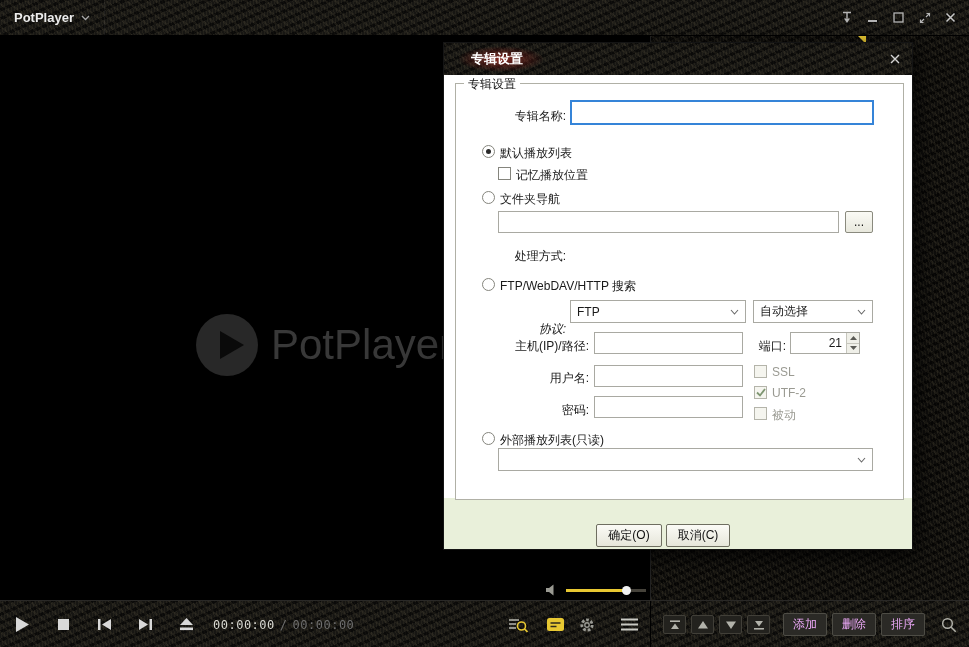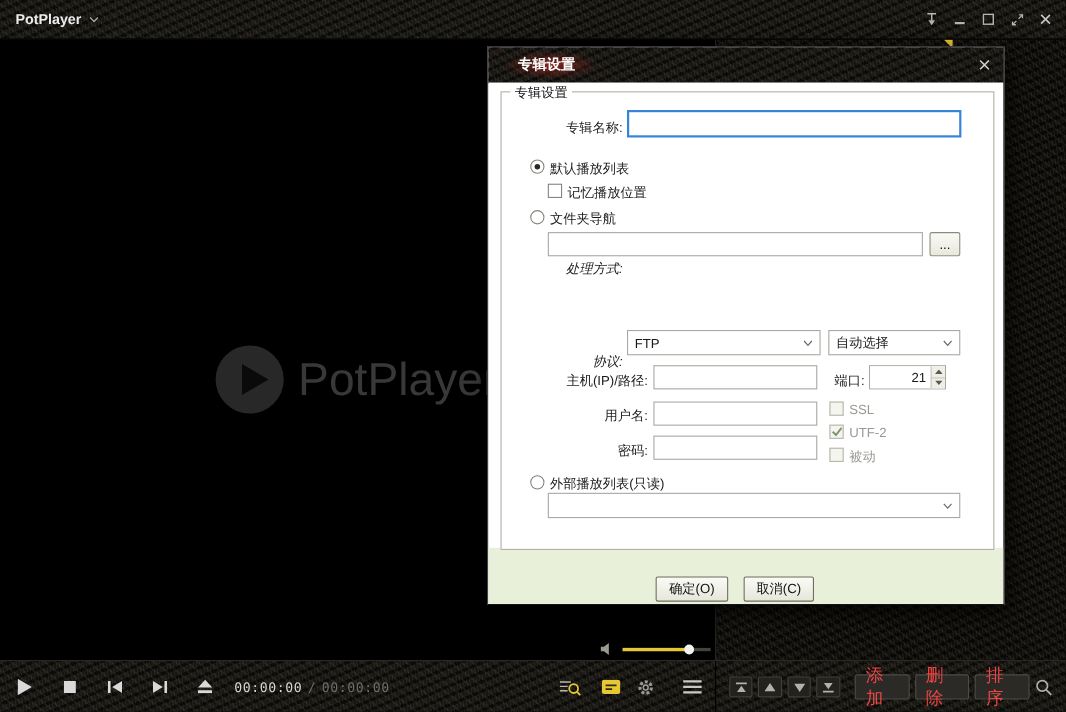--- a/index.html
+++ b/index.html
@@ -37,21 +37,21 @@
   .controlbar{position:absolute;left:0;top:600px;width:100%;height:47px;border-top:1px solid #292826;z-index:2;}
   .transport{position:absolute;left:2px;top:0;height:47px;display:flex;}
   .tbtn{width:41px;height:47px;display:flex;align-items:center;justify-content:center;}
   .time{position:absolute;left:213px;top:0;height:47px;display:flex;align-items:center;font-family:"DejaVu Sans Mono","Liberation Mono",monospace;font-size:12px;letter-spacing:.5px;}
   .time .cur{color:#d9d9d2;}
   .time .sep{color:#6e6e6e;margin:0 5px;}
   .time .tot{color:#6e6e6e;}
   .cb-icon{position:absolute;top:0;height:47px;display:flex;align-items:center;}
   .pl-controls{position:absolute;left:650px;top:0;width:319px;height:47px;display:flex;align-items:center;padding:0 12px;gap:5px;border-left:1px solid #000;box-sizing:border-box;}
   .mini-btn{width:21px;height:17px;display:flex;align-items:center;justify-content:center;background:#23221e;border:1px solid #413f38;border-radius:2px;}
-  .txt-btn{height:21px;padding:0 9px;font-size:16px;color:#ef4444;background:#2b2a26;border:1px solid #4d4c45;border-radius:2px;display:flex;align-items:center;}
+  .txt-btn{height:21px;padding:0 9px;font-size:12px;color:#f0abfc;background:#2b2a26;border:1px solid #4d4c45;border-radius:2px;display:flex;align-items:center;}
   .pl-search{margin-left:auto;display:flex;align-items:center;}
 
   
   .dialog{position:absolute;left:443px;top:42px;width:470px;height:508px;background:#fff;border:1px solid #141414;box-shadow:4px 7px 20px rgba(0,0,0,.8);z-index:5;box-sizing:border-box;}
   .dlg-titlebar{position:relative;height:32px;display:flex;align-items:center;border-bottom:1px solid #000;}
   .dlg-glow{position:absolute;left:14px;top:3px;width:86px;height:26px;border-radius:50%;background:radial-gradient(closest-side,rgba(156,44,36,.85),rgba(130,36,30,.4) 55%,rgba(0,0,0,0));}
   .dlg-title{position:relative;color:#fff;font-size:13px;font-weight:bold;margin-left:27px;}
   .dlg-close{position:absolute;right:9px;top:8px;width:16px;height:16px;display:flex;align-items:center;justify-content:center;}
   .dlg-body{position:absolute;left:0;top:32px;width:468px;height:474px;background:#fff;}
   .dlg-footer{position:absolute;left:0;top:423px;width:100%;height:51px;background:#e9f0da;}
@@ -266,22 +266,26 @@
           <span class="cbx"></span>
           <span>记忆播放位置</span>
         </label>
 
         <label class="opt" style="left:26px;top:107px;">
           <span class="rb"></span>
           <span>文件夹导航</span>
         </label>
         <input class="fld-input" style="left: 42px; top: 127px; width: 341px;" value="">
         <button class="mini-push" style="left:389px;top:127px;width:28px;height:22px;">...</button>
-        <div class="gb-label" style="left:18px;top:152px;width:92px;font-style:italic;">处理方式:</div>
-
+        <div class="gb-label" style="left:18px;top:164px;width:92px;">处理方式:</div>
+
+        <label class="opt" style="left:26px;top:194px;">
+          <span class="rb"></span>
+          <span>FTP/WebDAV/HTTP 搜索</span>
+        </label>
         <div class="gb-label" style="left:18px;top:237px;width:92px;font-style:italic;">协议:</div>
         <div class="combo" style="left:297px;top:216px;width:120px;">
           <span class="combo-txt">自动选择</span>
           <span class="chev"><svg width="9" height="6">
                 <path d="M1 1l3.5 4L8 1" fill="none" stroke="#6a6a6a" stroke-width="1.1"></path>
               </svg></span>
         </div>
         <div class="combo" style="left:114px;top:216px;width:176px;">
           <span class="combo-txt">FTP</span>
           <span class="chev"><svg width="9" height="6">
@@ -336,17 +340,17 @@
         </label>
         <div class="combo" style="left:42px;top:364px;width:375px;">
           <span class="combo-txt"></span>
           <span class="chev"><svg width="9" height="6">
                 <path d="M1 1l3.5 4L8 1" fill="none" stroke="#6a6a6a" stroke-width="1.1"></path>
               </svg></span>
         </div>
       </div>
 
       <button class="dlg-btn" style="left:152px;top:449px;width:66px;">确定(O)</button>
-      <button class="dlg-btn" style="left:232px;top:449px;width:64px;">取消(C)</button>
+      <button class="dlg-btn" style="left:222px;top:449px;width:64px;">取消(C)</button>
     </div>
   </div>
 
 </div>
 
 </body></html>

